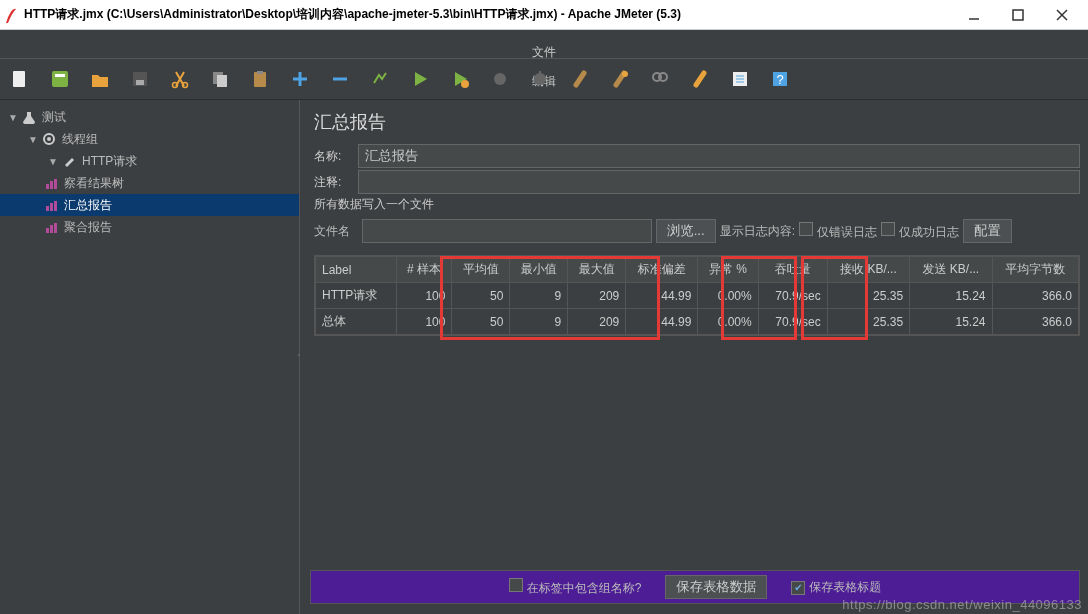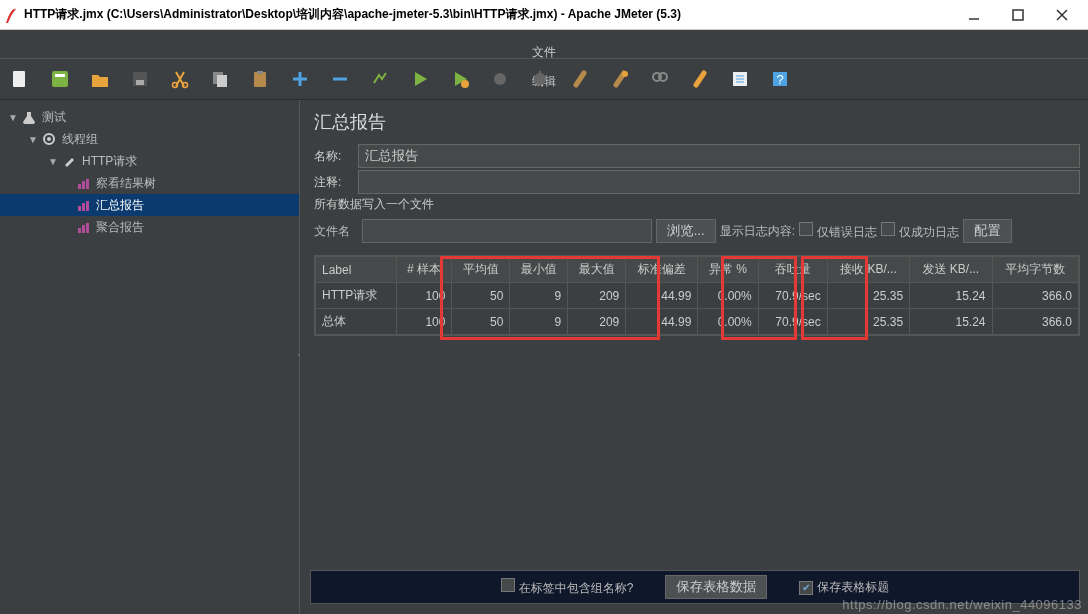--- a/index.html
+++ b/index.html
@@ -17,21 +17,21 @@
 
 .main { display: flex; height: 518px; }
 .tree { width: 300px; background: #3c3f41; border-right: 1px solid #555; padding: 6px 0; position: relative; }
 .tree-row { display: flex; align-items: center; height: 22px; padding-left: 6px; cursor: default; }
 .tree-row.sel { background: #0a3a6e; color: #fff; }
 .tree-row .arrow { width: 14px; color: #aaa; font-size: 10px; text-align: center; }
 .tree-row .ticon { width: 18px; height: 18px; margin-right: 4px; display: flex; align-items: center; justify-content: center; }
 .indent0 { padding-left: 6px; }
 .indent1 { padding-left: 26px; }
 .indent2 { padding-left: 46px; }
-.indent3 { padding-left: 60px; }
+.indent3 { padding-left: 28px; }
 
 .content { flex: 1; background: #3c3f41; padding: 10px 8px 0 14px; position: relative; display: flex; flex-direction: column; }
 .ctitle { font-size: 18px; color: #ddd; margin-bottom: 10px; }
 .formrow { display: flex; align-items: center; margin-bottom: 2px; }
 .formrow label { width: 44px; color: #ccc; }
 .formrow input[type=text] { flex: 1; height: 24px; background: #45494a; border: 1px solid #666; color: #ccc; padding: 0 6px; }
 .filebar { display: flex; align-items: center; gap: 4px; margin: 6px 0 8px; }
 .filebar .fname { flex: 0 0 44px; }
 .filebar input { width: 290px; height: 24px; background: #45494a; border: 1px solid #666; color: #ccc; padding: 0 6px; }
 .jbtn { height: 24px; padding: 2px 10px; background: #4c5052; border: 1px solid #666; color: #ccc; cursor: pointer; }
@@ -41,21 +41,21 @@
 table { width: 100%; border-collapse: collapse; padding-left: 27px; }
 th, td { border: 1px solid #555; height: 26px; padding: 0 6px; text-align: right; color: #ccc; }
 th { background: #45494a; font-weight: normal; text-align: center; }
 td:first-child, th:first-child { text-align: left; }
 
 .highlight1 { position: absolute; border: 3px solid #e53935; pointer-events: none; }
 .hbox1 { left: 440px; top: 256px; width: 220px; height: 84px; }
 .hbox2 { left: 721px; top: 256px; width: 76px; height: 84px; }
 .hbox3 { left: 801px; top: 256px; width: 67px; height: 84px; }
 
-.footer { position: absolute; bottom: 10px; left: 310px; right: 8px; height: 34px; border: 1px solid #555; display: flex; align-items: center; justify-content: center; gap: 32px; background: #0f172a; }
+.footer { position: absolute; bottom: 10px; left: 310px; right: 8px; height: 34px; border: 1px solid #555; display: flex; align-items: center; justify-content: center; gap: 24px; background: #4c1d95; }
 .vsplit { position: absolute; left: 300px; top: 96px; bottom: 0; width: 6px; display: flex; align-items: center; justify-content: center; }
 .vsplit .dots { writing-mode: vertical-rl; color: #888; }
 
 .watermark { position: absolute; right: 6px; bottom: 2px; color: #aaa; font-size: 13px; opacity: 0.7; letter-spacing: 0.5px; }
 </style>
 </head>
 <body>
 
 <div class="titlebar">
   <span class="feather">

